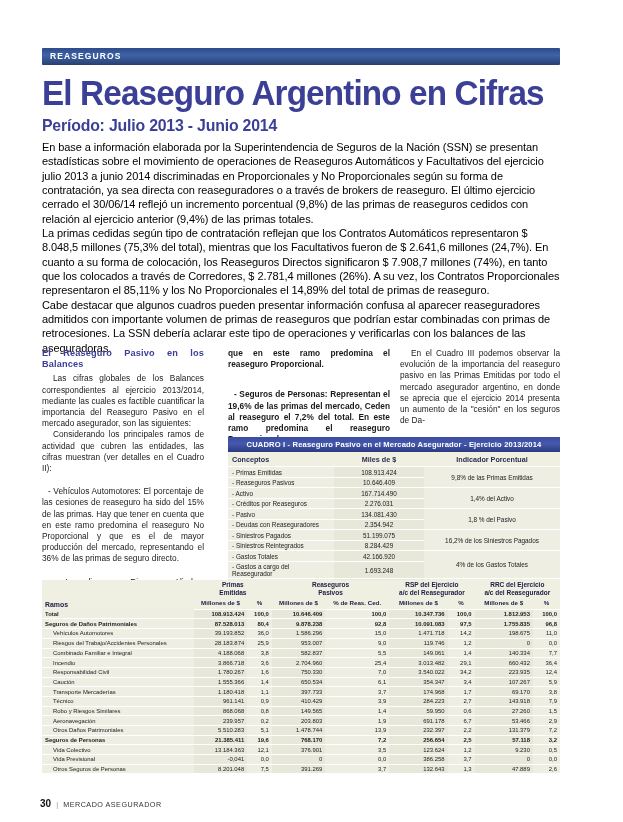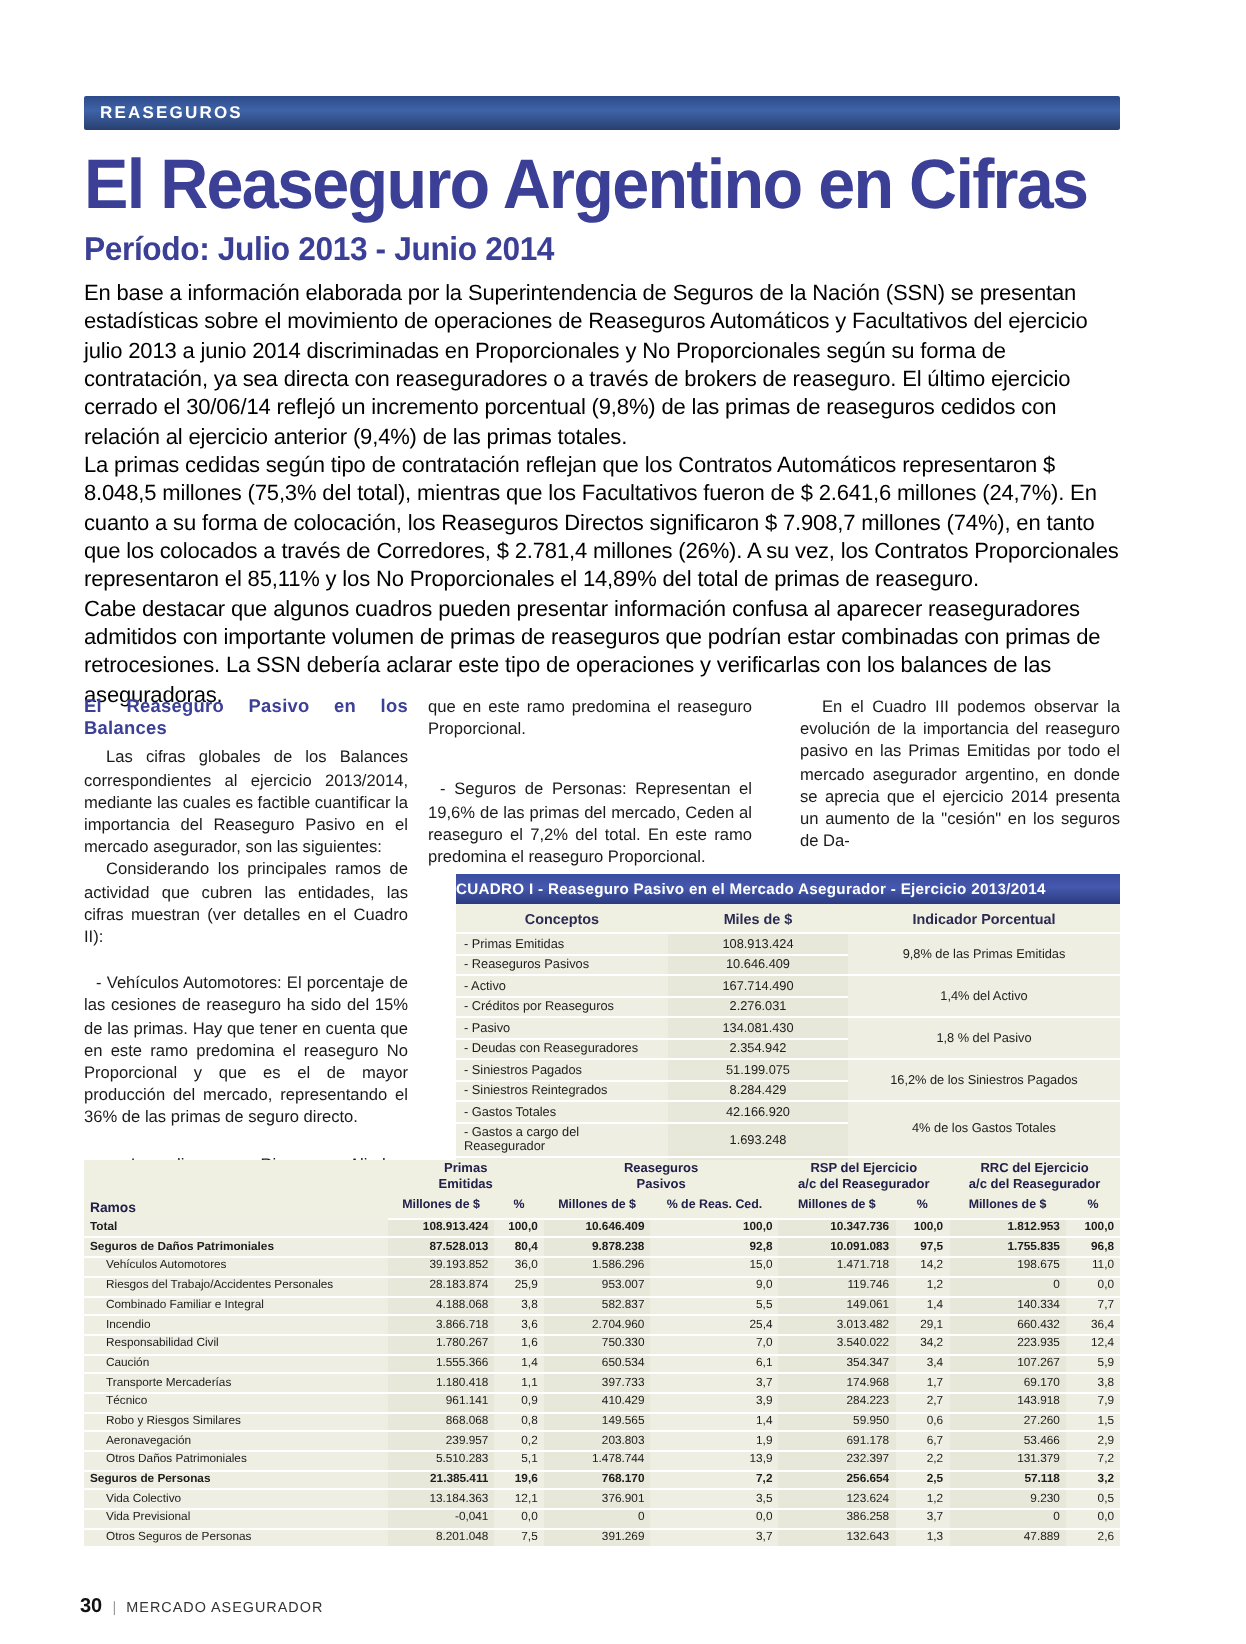--- a/index.html
+++ b/index.html
@@ -44,44 +44,44 @@
     font-size:11px;font-weight:normal;line-height:14.35px;
     text-align:left;color:#000;letter-spacing:-0.08px;
   }
   .lead p{margin:0;}
 
   
   .cols{position:absolute;left:42px;top:348px;width:518px;}
   .col{position:absolute;top:0;width:162px;font-size:8.3px;line-height:11.2px;
        text-align:justify;color:#1a1a1a;}
   .col.c1{left:0;}
-  .col.c2{left:172px;}
+  .col.c2{left:186px;font-weight:bold;}
   .col.c3{left:358px;width:160px;}
   .col h3{
     margin:0 0 3px 0;color:#3b3f96;font-size:9.2px;font-weight:bold;
     letter-spacing:0.15px;
   }
   .col p{margin:0;text-indent:11px;}
   .col p.noind{text-indent:0;}
   .col p.dash{text-indent:6px;margin-top:12px;}
   .col .sp{display:block;height:7px;}
 
   
   .tbl-title{
     background:linear-gradient(to bottom,#3b4da0 0%,#4558ad 45%,#2b3a80 100%);
-    color:#fff;font-size:7.6px;font-weight:bold;text-align:left;
+    color:#fff;font-size:7.6px;font-weight:bold;text-align:center;
     padding:3.2px 0 3px 0;letter-spacing:0.15px;
   }
 
   
   .cuadro1{position:absolute;left:228px;top:437px;width:332px;}
   .cuadro1 table{border-collapse:collapse;width:100%;font-size:6.4px;}
   .cuadro1 th{
     background:#efefe2;color:#2b2b52;font-weight:bold;font-size:7.2px;
-    text-align:center;padding:2.6px 4px;border-bottom:1px solid #fff;
+    text-align:left;padding:2.6px 4px;border-bottom:1px solid #fff;
   }
   .cuadro1 th.c{text-align:center;}
   .cuadro1 td{
     padding:1.25px 4px;background:#eeeee3;color:#1c1c1c;
     border-bottom:1px solid #ffffff;
   }
   .cuadro1 td.lbl{text-align:left;}
   .cuadro1 td.num{text-align:center;width:82px;background:#e7e7da;}
   .cuadro1 td.ind{text-align:center;width:128px;}
 

